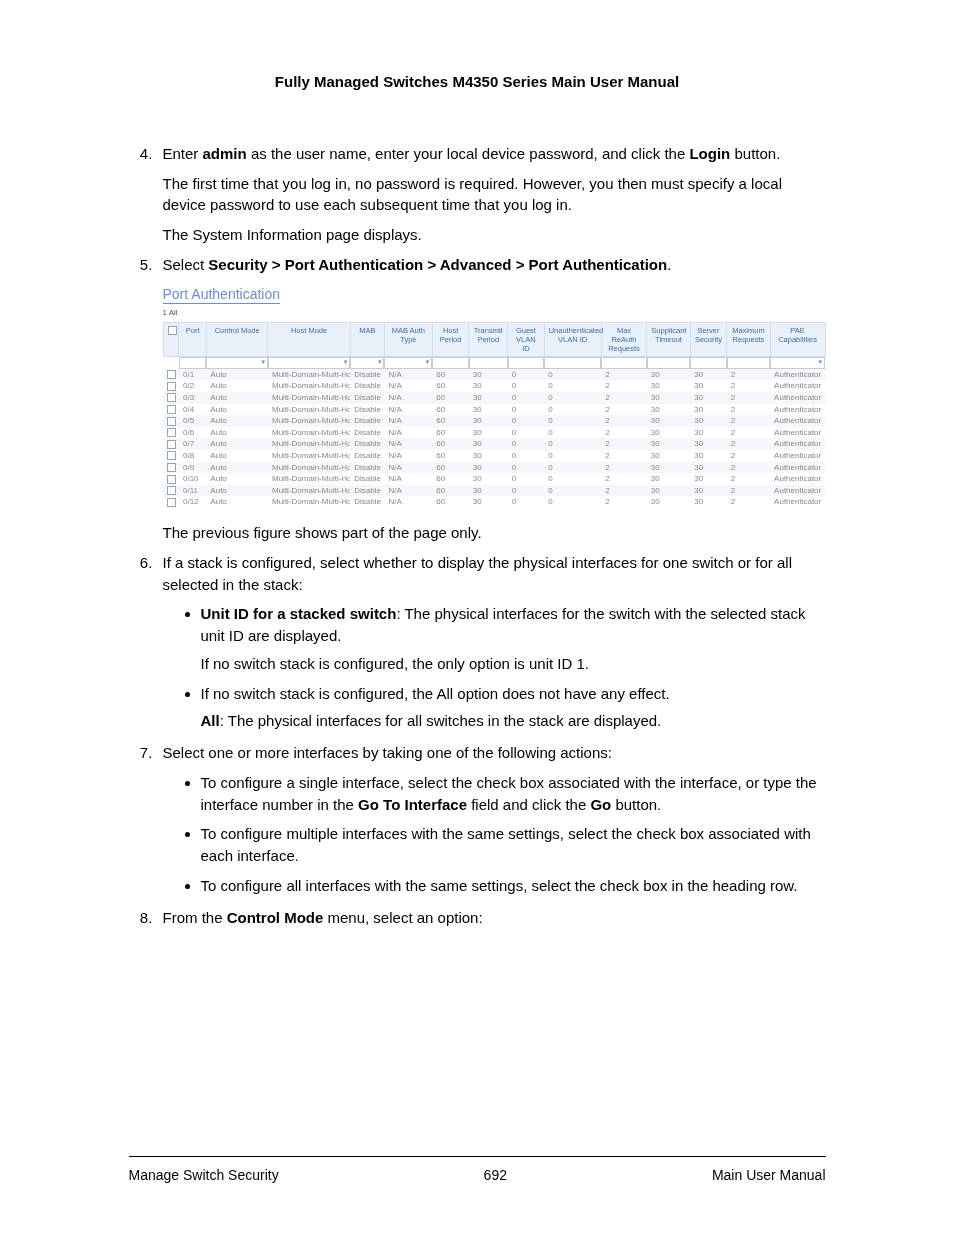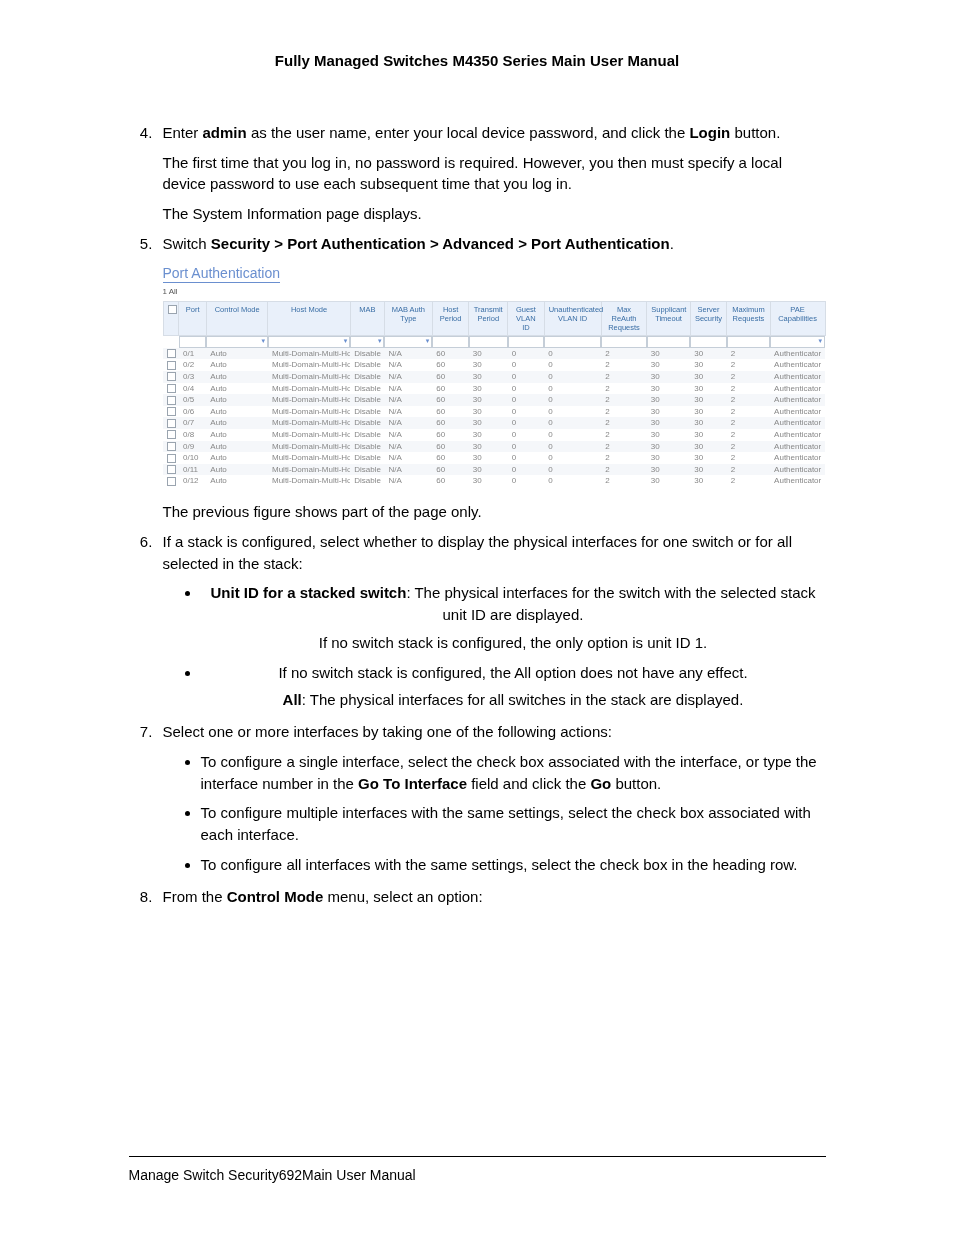--- a/index.html
+++ b/index.html
@@ -9,21 +9,21 @@
     padding: 0;
     background: #fff;
     color: #000;
     font-size: 15px;
     line-height: 1.45;
   }
   .page {
     width: 917px;
     min-height: 1235px;
     margin: 0 auto;
-    padding: 50px 110px 60px 110px;
+    padding: 71px 110px 60px 110px;
     position: relative;
   }
   .doc-title {
     text-align: center;
     font-weight: bold;
     font-size: 15px;
     margin-bottom: 50px;
   }
   ol.steps {
     list-style: decimal;
@@ -103,54 +103,55 @@
     background: #fff;
     vertical-align: middle;
   }
 
   ul.bullets {
     list-style: disc;
     padding-left: 38px;
     margin: 6px 0 10px 0;
   }
   ul.bullets > li { margin-bottom: 8px; }
-  ul.bullets > li > p { margin: 0 0 6px 0; text-align: center; }
+  ul.bullets > li > p { margin: 0 0 6px 0; }
 
   .footer-line {
     position: absolute;
     left: 110px; right: 110px;
     bottom: 78px;
     border-top: 1px solid #000;
   }
   .footer {
     position: absolute;
     left: 110px; right: 110px;
     bottom: 50px;
     display: flex;
+    justify-content: space-between;
     font-size: 14px;
   }
 </style>
 </head>
 <body>
 
 <div class="page">
   <div class="doc-title">Fully Managed Switches M4350 Series Main User Manual</div>
 
   <ol class="steps" start="4">
     <li>
       <p>
         <span>Enter </span><span class="b">admin</span><span> as the user name, enter your local device password, and click the </span><span class="b">Login</span><span> button.</span>
       </p>
       <p>The first time that you log in, no password is required. However, you then must specify a local device password to use each subsequent time that you log in.</p>
       <p>The System Information page displays.</p>
     </li>
 
     <li>
       <p>
-        <span>Switch </span><span class="b">Security &gt; Port Authentication &gt; Advanced &gt; Port Authentication</span><span>.</span>
+        <span>Select </span><span class="b">Security &gt; Port Authentication &gt; Advanced &gt; Port Authentication</span><span>.</span>
       </p>
 
       <div class="figure-wrap">
         <span class="fig-title">Port Authentication</span>
         <div class="fig-tabs">1 All</div>
         <table class="port-table">
           <colgroup>
             <col style="width:14px">
               <col style="width:24px">
               <col style="width:54px">

